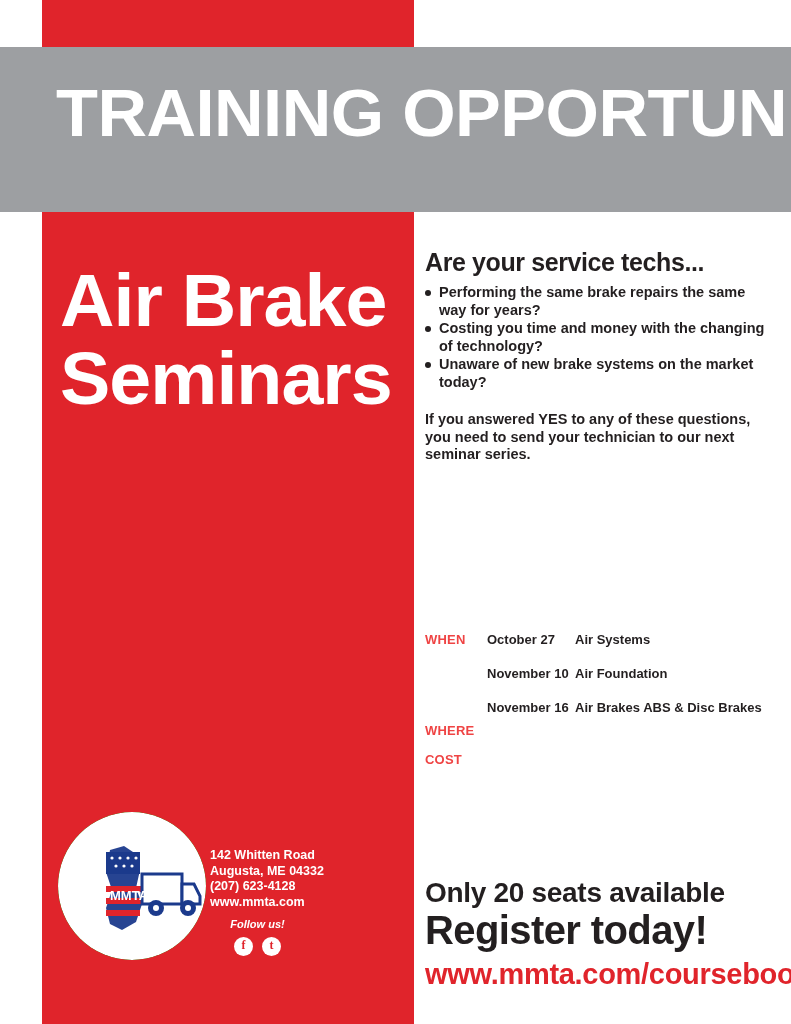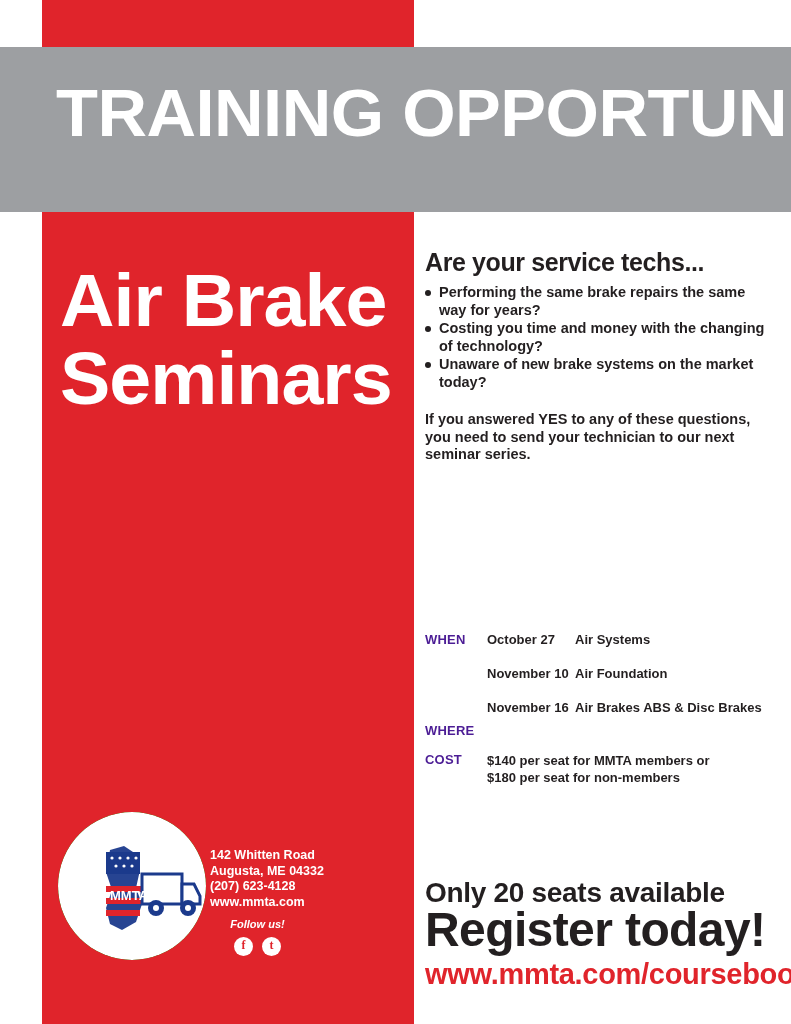--- a/index.html
+++ b/index.html
@@ -120,21 +120,21 @@
     font-size: 13px;
     font-weight: bold;
   }
   .details-row {
     display: flex;
     margin-bottom: 8px;
   }
   .det-label {
     width: 62px;
     flex: 0 0 62px;
-    color: #4c1d95;
+    color: #ef4444;
     font-size: 13px;
     font-weight: bold;
     letter-spacing: 0.2px;
   }
   .det-value { color: #231f20; }
   .det-value .line { white-space: nowrap; line-height: 17px; }
   .when-row { display: flex; }
   .when-date { width: 88px; flex: 0 0 88px; }
   .spacer-row { height: 19px; }
 
@@ -149,21 +149,21 @@
     font-family: "Liberation Sans Narrow", "Liberation Sans", sans-serif;
     font-size: 28px;
     line-height: 30px;
     font-weight: bold;
     letter-spacing: -0.3px;
     color: #231f20;
     margin-top: 16px;
   }
   .cta-line2 {
     font-family: "Liberation Sans Narrow", "Liberation Sans", sans-serif;
-    font-size: 48px;
+    font-size: 40px;
     line-height: 44px;
     font-weight: bold;
     letter-spacing: -0.6px;
     color: #231f20;
   }
   .cta-url {
     margin-top: 6px;
     font-family: "Liberation Sans Narrow", "Liberation Sans", sans-serif;
     font-size: 29px;
     line-height: 32px;
@@ -269,24 +269,20 @@
       </div>
     </div>
   </div>
 
   <div class="details-row" style="margin-top:2px;">
     <div class="det-label">WHERE</div>
   </div>
 
   <div class="details-row" style="margin-top:14px;">
     <div class="det-label">COST</div>
-    <div class="det-value">
-      <div class="line">$140 per seat for MMTA members or</div>
-      <div class="line">$180 per seat for non-members</div>
-    </div>
   </div>
 </div>
 
 <div class="cta">
   <div class="cta-line1">Only 20 seats available</div>
   <div class="cta-line2">Register today!</div>
   <div class="cta-url">www.mmta.com/coursebook</div>
 </div>
 
 <div class="logo">

